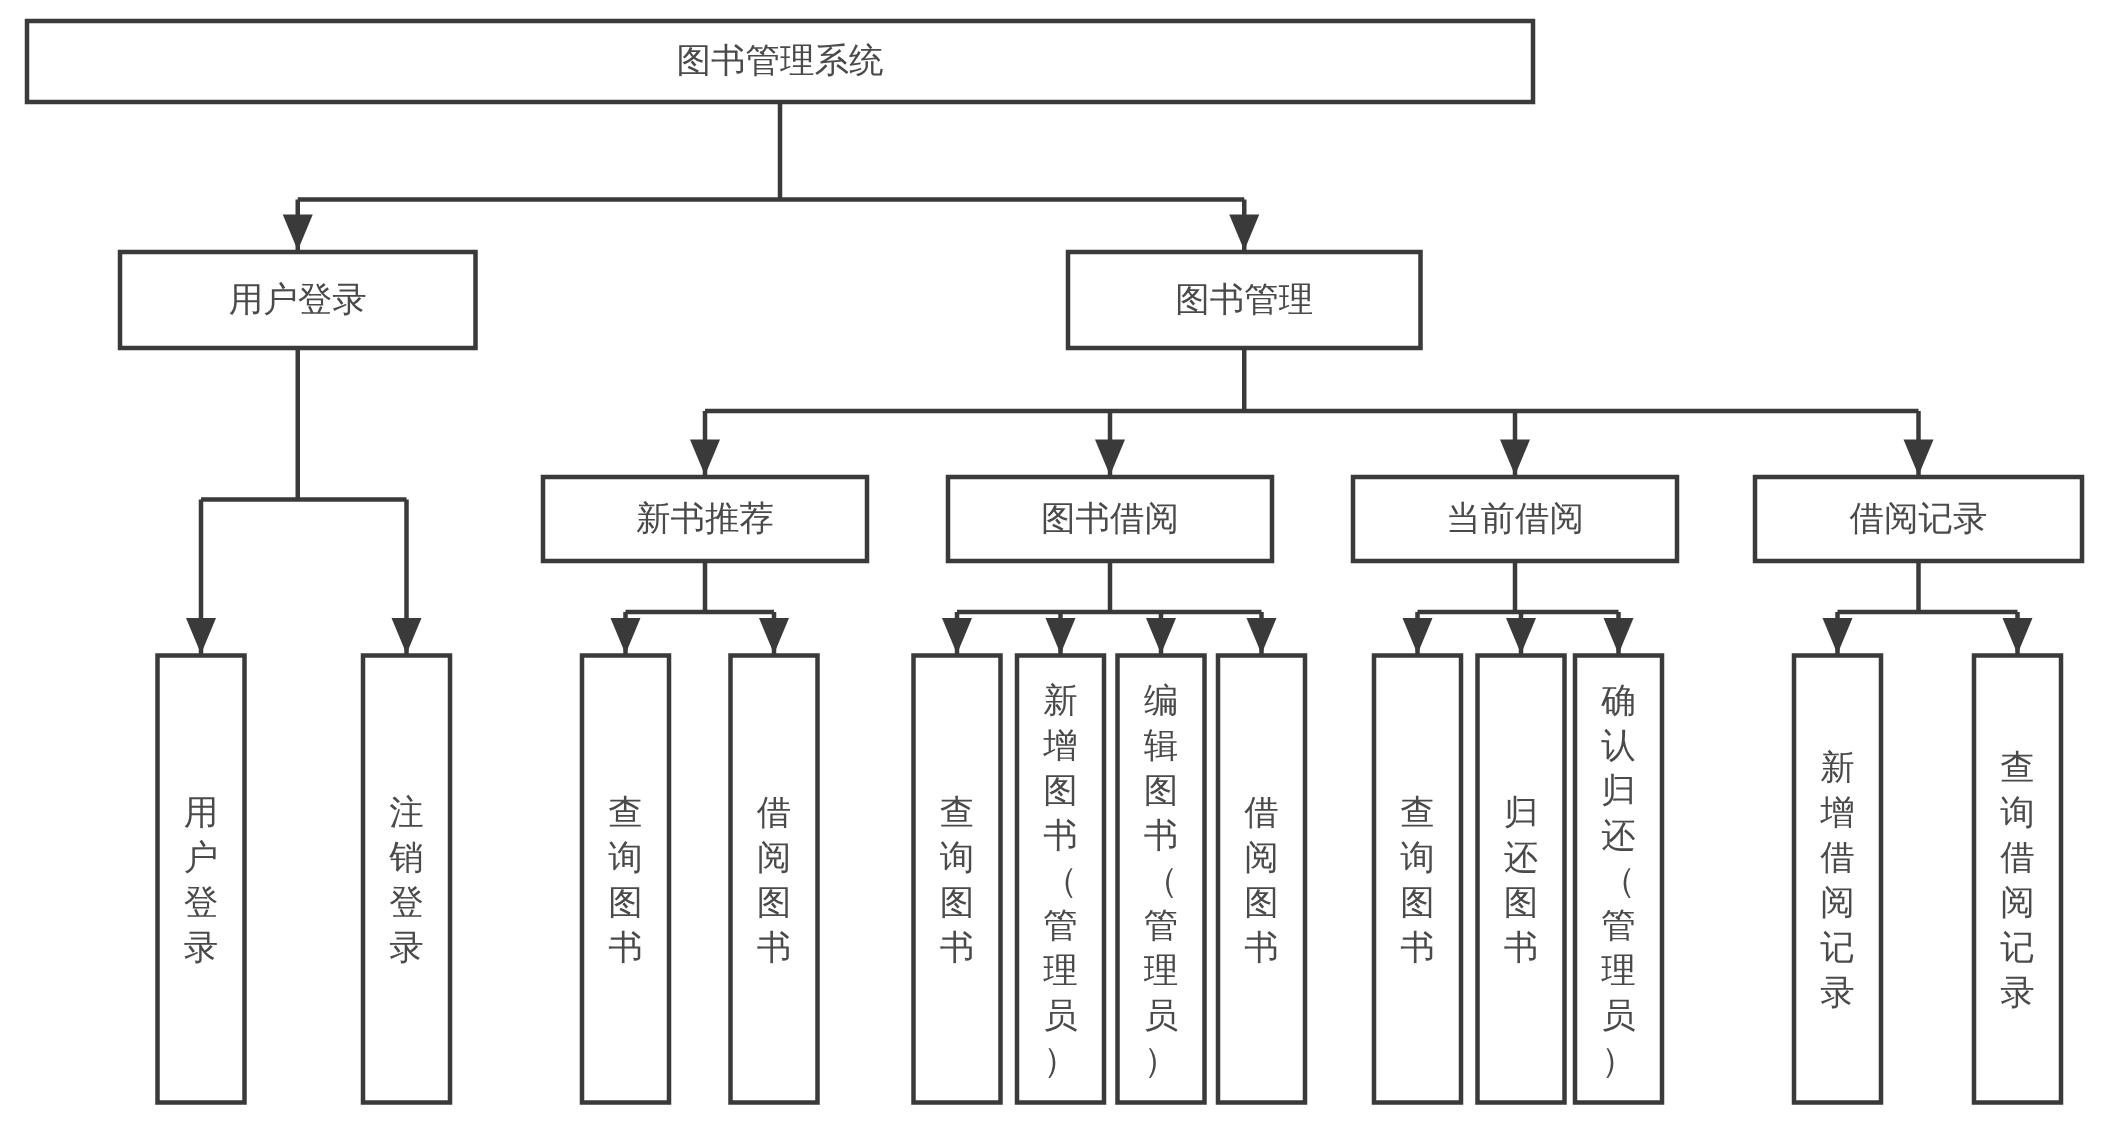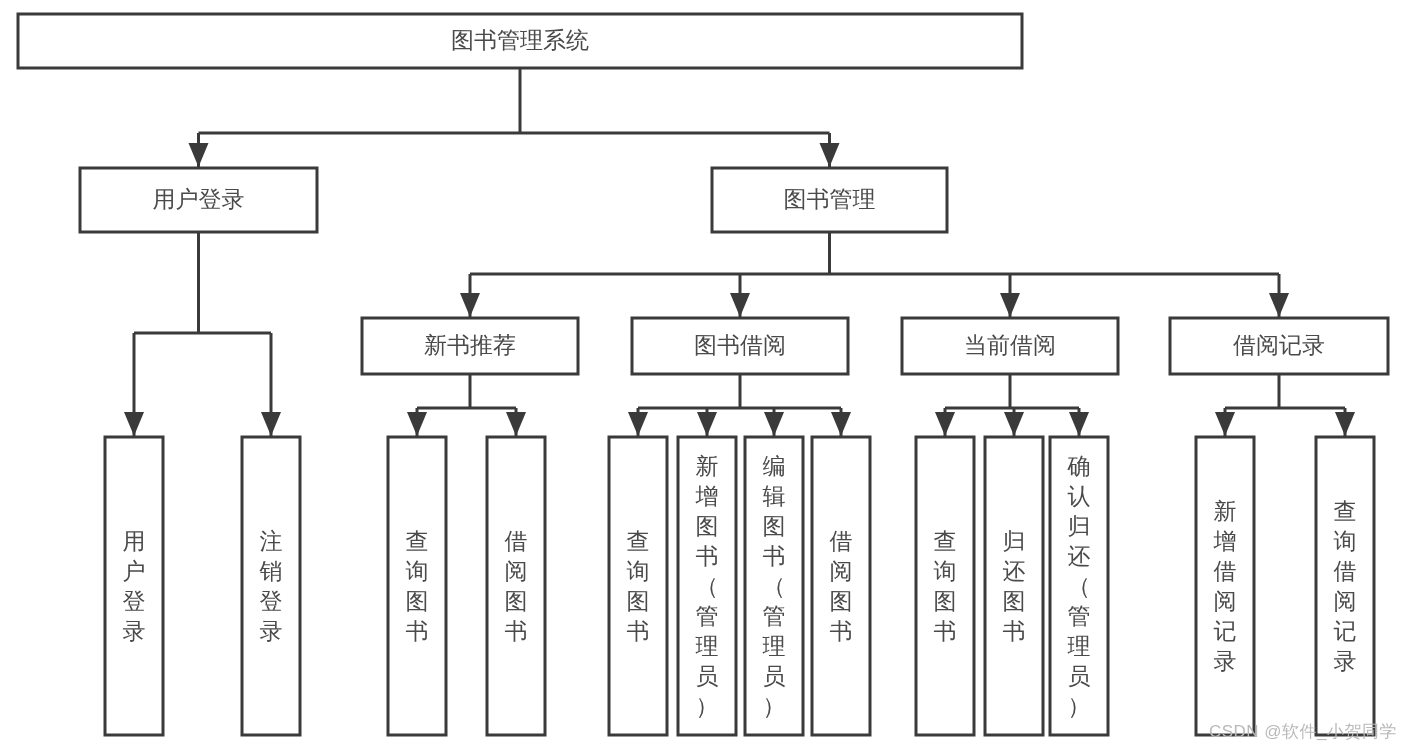--- a/index.html
+++ b/index.html
@@ -201,14 +201,13 @@
         <g>
           <rect x="1196" y="437" width="58" height="298" class="node-box"></rect>
           <text x="1225" class="node-label-v"><tspan x="1225" y="519.4">新</tspan><tspan x="1225" y="549.4">增</tspan><tspan x="1225" y="579.4">借</tspan><tspan x="1225" y="609.4">阅</tspan><tspan x="1225" y="639.4">记</tspan><tspan x="1225" y="669.4">录</tspan></text>
         </g>
         <g>
           <rect x="1316" y="437" width="58" height="298" class="node-box"></rect>
           <text x="1345" class="node-label-v"><tspan x="1345" y="519.4">查</tspan><tspan x="1345" y="549.4">询</tspan><tspan x="1345" y="579.4">借</tspan><tspan x="1345" y="609.4">阅</tspan><tspan x="1345" y="639.4">记</tspan><tspan x="1345" y="669.4">录</tspan></text>
         </g>
       </g>
   </svg>
-  <div class="watermark">CSDN @软件_小贺同学</div>
 </div>
 
 </body></html>

